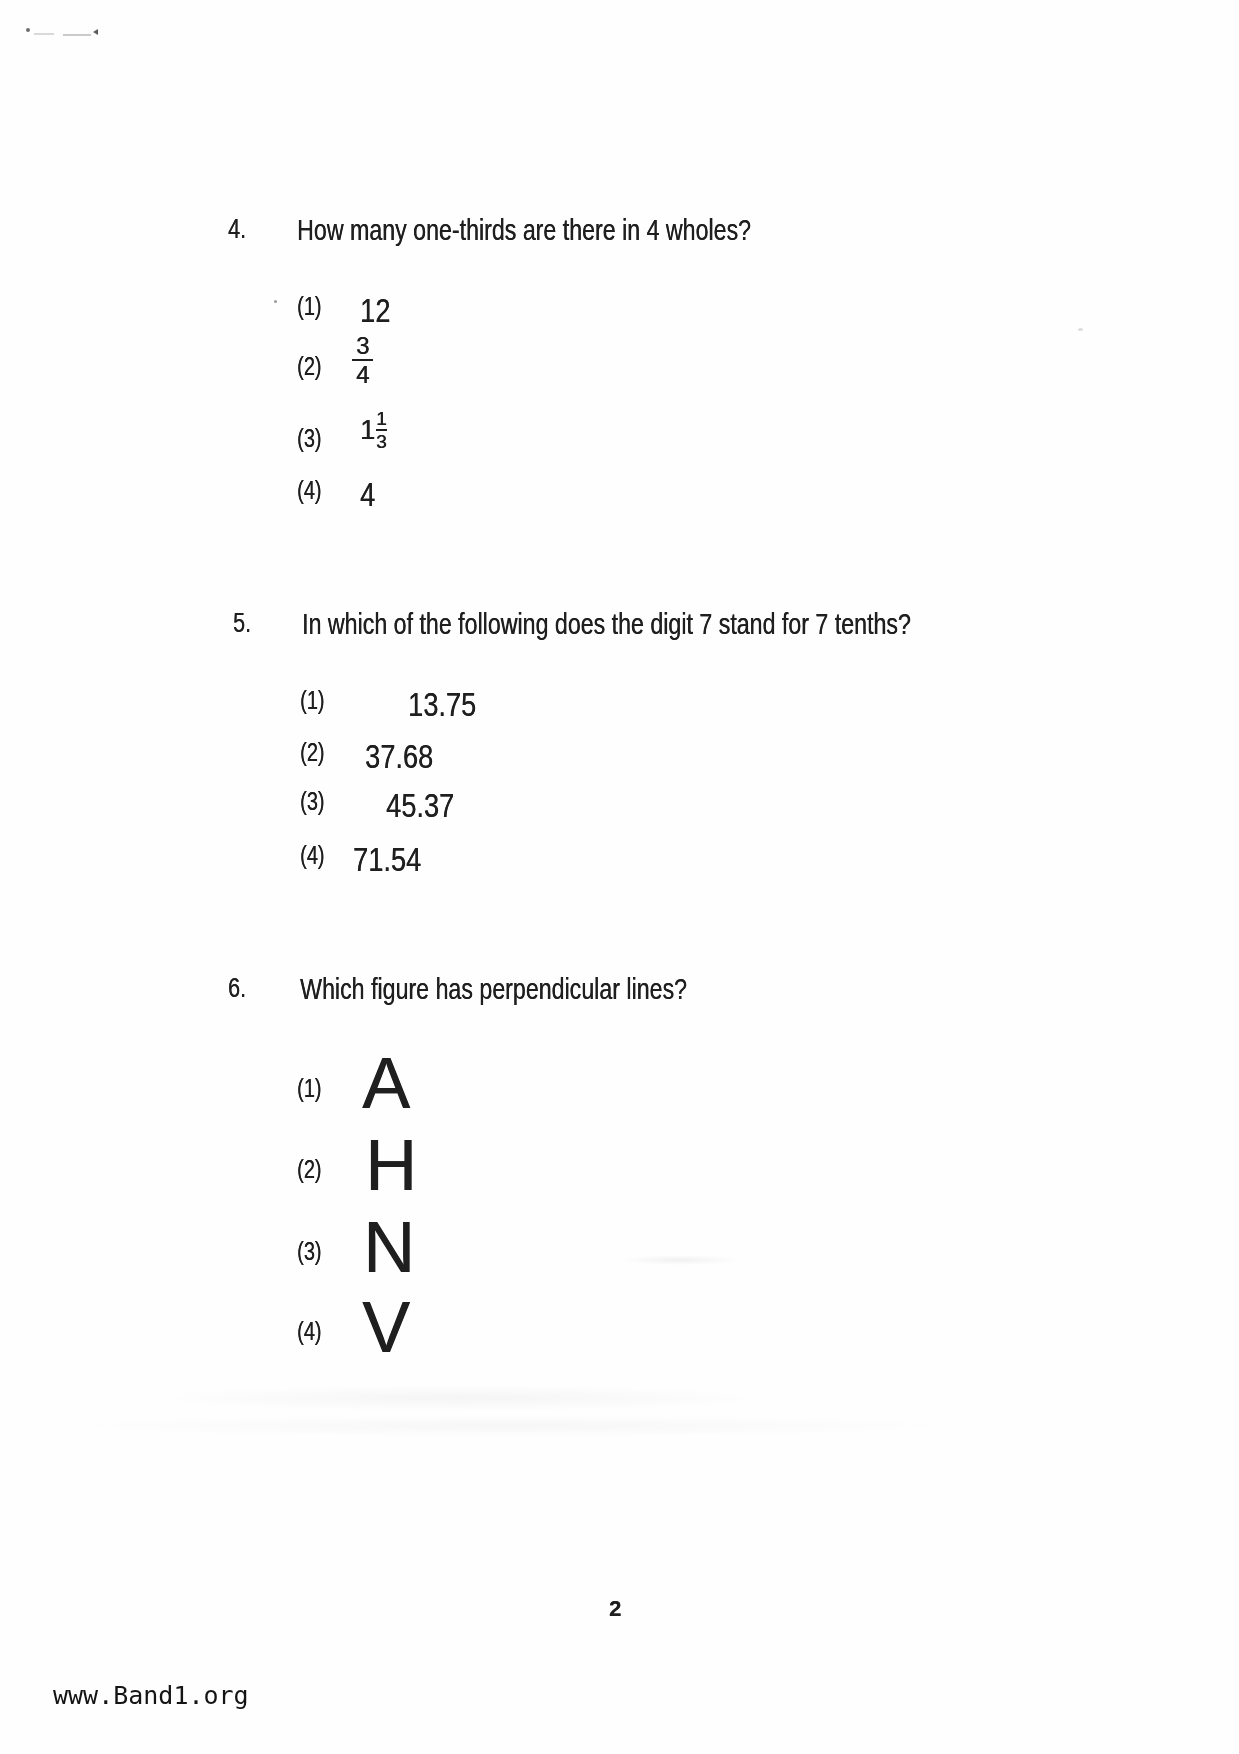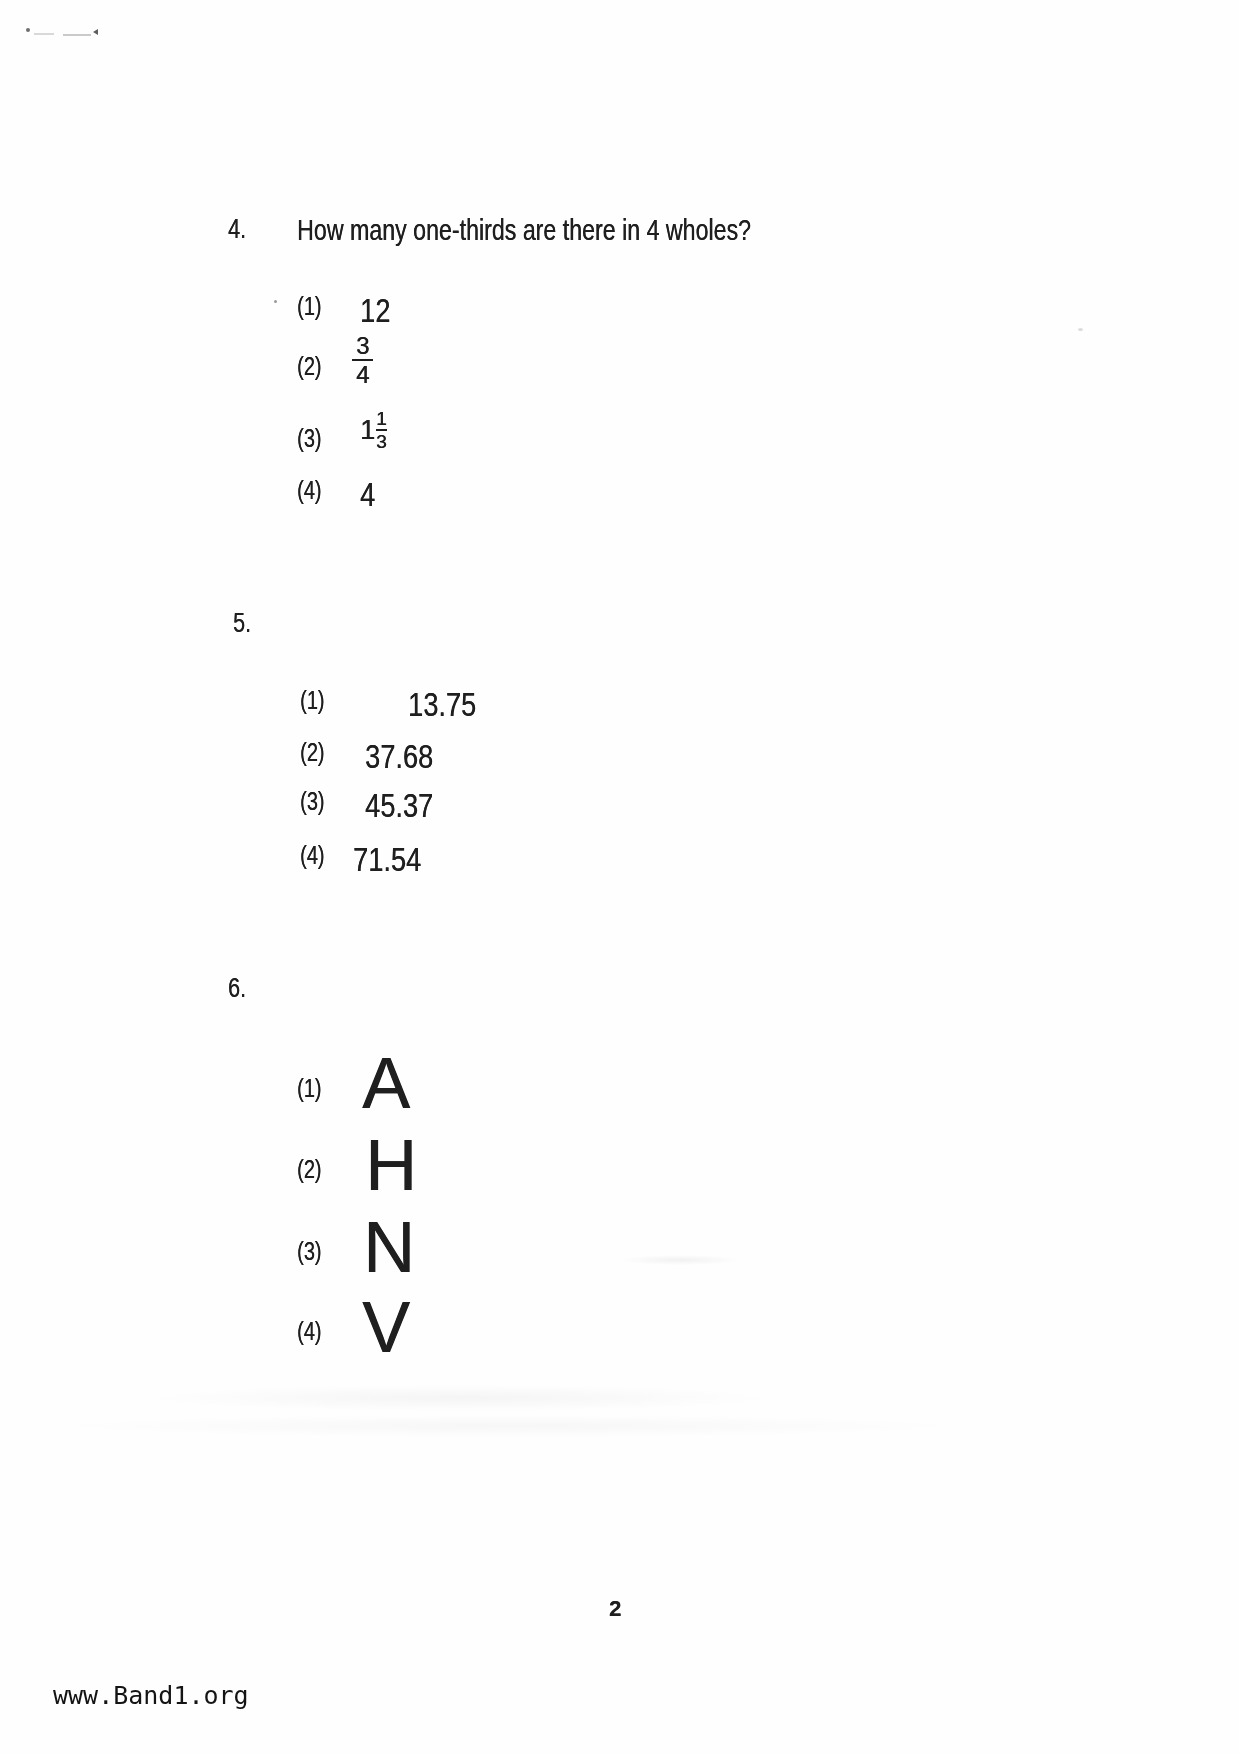--- a/index.html
+++ b/index.html
@@ -82,51 +82,57 @@
   <div class="abs opt-label" style="left:297px;top:476px;">
     <span class="sx">(4)</span>
   </div>
   <div class="abs opt-value" style="left:360px;top:475px;">
     <span class="sx">4</span>
   </div>
 
   <div class="abs q-num" style="left:233px;top:608px;">
     <span class="sx">5.</span>
   </div>
+  <div class="abs q-text" style="left:302px;top:608px;">
+    <span class="sx">In which of the following does the digit 7 stand for 7 tenths?</span>
+  </div>
 
   <div class="abs opt-label" style="left:300px;top:686px;">
     <span class="sx">(1)</span>
   </div>
   <div class="abs opt-value" style="left:365px;top:685px;margin-left:43px;">
     <span class="sx">13.75</span>
   </div>
 
   <div class="abs opt-label" style="left:300px;top:738px;">
     <span class="sx">(2)</span>
   </div>
   <div class="abs opt-value" style="left:365px;top:737px;">
     <span class="sx">37.68</span>
   </div>
 
   <div class="abs opt-label" style="left:300px;top:787px;">
     <span class="sx">(3)</span>
   </div>
-  <div class="abs opt-value" style="left:365px;top:786px;">
+  <div class="abs opt-value" style="left:386px;top:786px;">
     <span class="sx">45.37</span>
   </div>
 
   <div class="abs opt-label" style="left:300px;top:841px;">
     <span class="sx">(4)</span>
   </div>
   <div class="abs opt-value" style="left:353px;top:840px;">
     <span class="sx">71.54</span>
   </div>
 
   <div class="abs q-num" style="left:228px;top:973px;">
     <span class="sx">6.</span>
+  </div>
+  <div class="abs q-text" style="left:300px;top:973px;">
+    <span class="sx">Which figure has perpendicular lines?</span>
   </div>
 
   <div class="abs opt-label" style="left:297px;top:1074px;">
     <span class="sx">(1)</span>
   </div>
   <div class="abs letter" style="left:362px;top:1047px;">A</div>
 
   <div class="abs opt-label" style="left:297px;top:1155px;">
     <span class="sx">(2)</span>
   </div>

